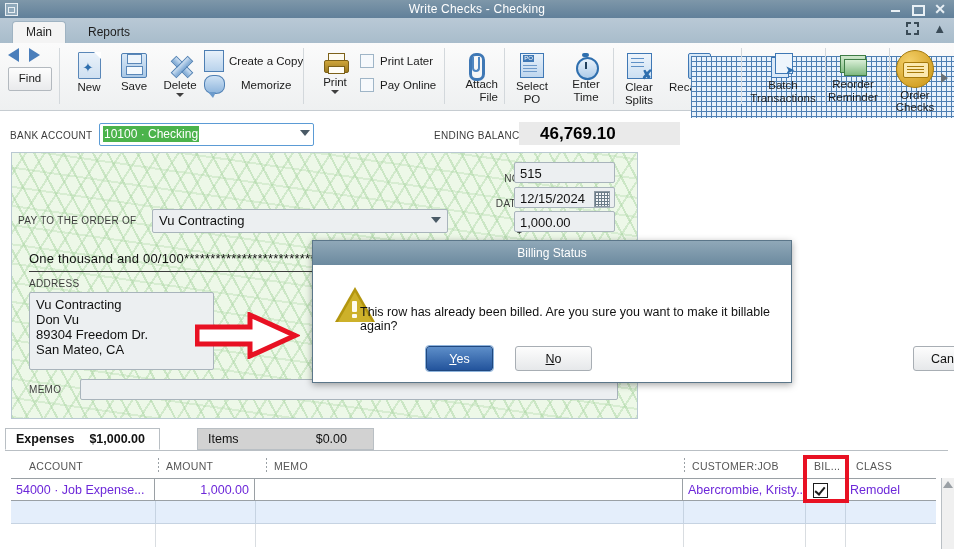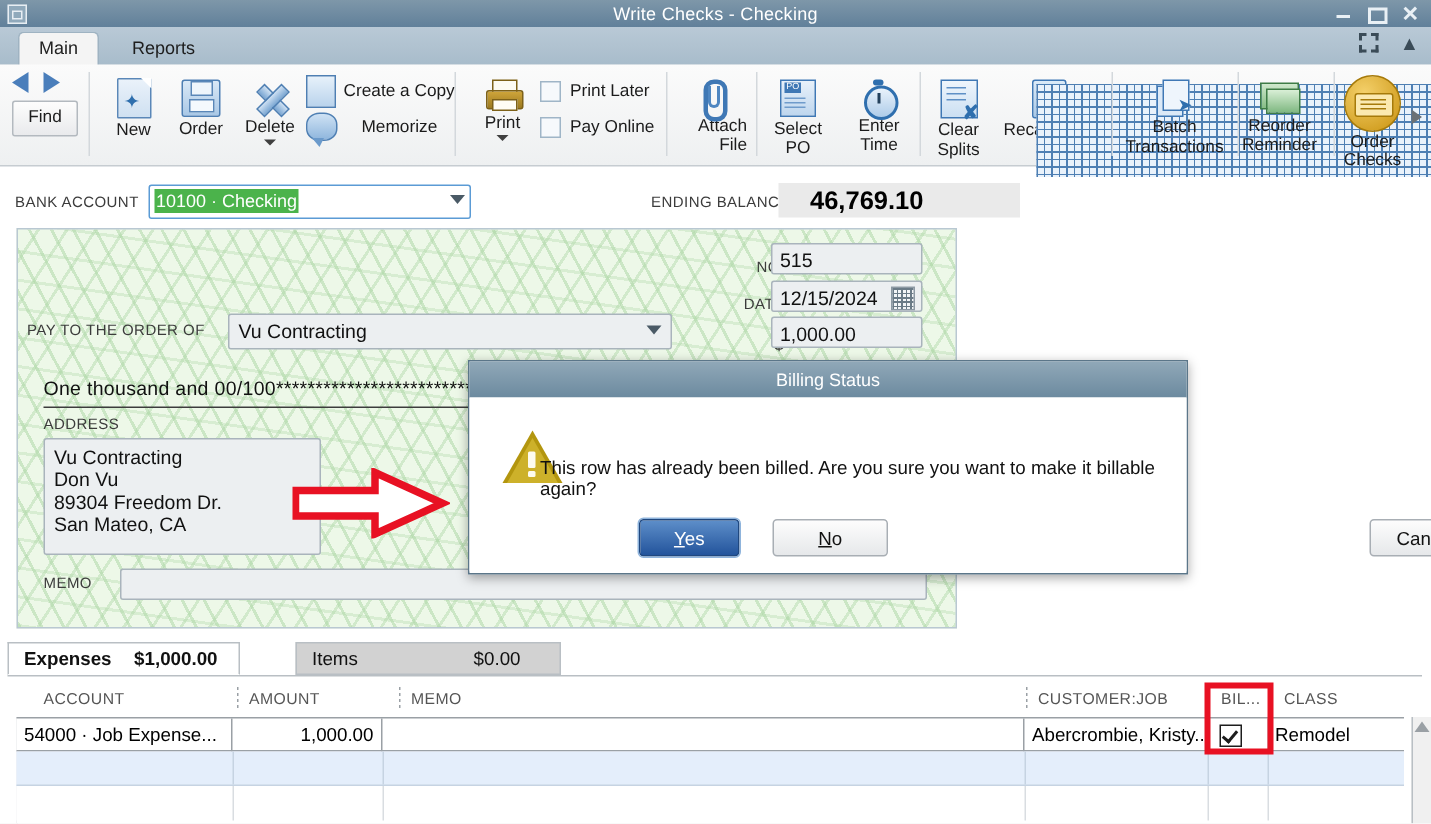--- a/index.html
+++ b/index.html
@@ -212,21 +212,21 @@
   .gridhdr{position:absolute;left:11px;top:458px;width:931px;height:19px;font-size:10.5px;color:#555;letter-spacing:.3px;}
   .gridhdr .c{position:absolute;top:2px;}
   .gridhdr .dots{position:absolute;top:0;width:1px;height:15px;
     background-image:repeating-linear-gradient(to bottom,#9aa0a5 0 2px,transparent 2px 4px);}
 
   .grid{position:absolute;left:11px;top:478px;width:943px;height:71px;background:#ffffff;}
   .grow{position:absolute;left:0;width:925px;height:23px;border-bottom:1px solid #9aa0a5;box-sizing:border-box;}
   .grow.r0{top:0;border-top:1px solid #9aa0a5;}
   .grow.r1{top:23px;background:#e4eefb;border-bottom:1px solid #c6d3e2;}
   .grow.r2{top:46px;background:#ffffff;border-bottom:none;}
-  .gcell{position:absolute;top:0;height:22px;line-height:22px;font-size:12.5px;color:#000000;
+  .gcell{position:absolute;top:0;height:22px;line-height:22px;font-size:12.5px;color:#6d28d9;
     box-sizing:border-box;border-right:1px solid #9aa0a5;padding:0 5px;white-space:nowrap;overflow:hidden;}
   .gcell.num{text-align:right;}
   .gcell.nb{border-right:none;}
   .vgrid{position:absolute;top:0;width:1px;height:100%;background:#c6d3e2;}
   .chkcell{position:absolute;top:0;height:22px;border-right:1px solid #9aa0a5;}
   .gridchk{position:absolute;left:8px;top:4px;width:13px;height:13px;background:#ffffff;border:1px solid #1d1d1d;}
   .gridchk:after{content:"";position:absolute;left:3px;top:1px;width:4px;height:8px;border:solid #1d1d1d;border-width:0 2px 2px 0;transform:rotate(40deg);}
   .vscroll{position:absolute;right:0;top:0;width:12px;height:71px;background:#f0f0f0;border-left:1px solid #b9bfc4;}
   .vscroll .up{position:absolute;left:1px;top:3px;width:0;height:0;border-left:5px solid transparent;border-right:5px solid transparent;border-bottom:7px solid #9aa0a5;}
   .leftedge{position:absolute;left:0;top:478px;width:11px;height:71px;background:#ffffff;border-right:1px solid #c9ced2;}
@@ -307,21 +307,21 @@
 
     <div class="rbtn" style="position:absolute;left:69px;top:4px;width:40px;">
       <div class="ic ic-doc">
           <span class="ic-star">✦</span>
         </div>
       <div class="lbl">New</div>
     </div>
 
     <div class="rbtn" style="position:absolute;left:113px;top:5px;width:42px;">
       <div class="ic ic-save"></div>
-      <div class="lbl">Order</div>
+      <div class="lbl">Save</div>
     </div>
 
     <div class="rbtn" style="position:absolute;left:159px;top:5px;width:42px;">
       <div class="ic ic-x"></div>
       <div class="lbl">Delete</div>
       <div class="caret-dn"></div>
     </div>
 
     <div style="position:absolute;left:204px;top:50px;"></div>
     <div style="position:absolute;left:204px;top:7px;display:flex;align-items:center;gap:5px;">

